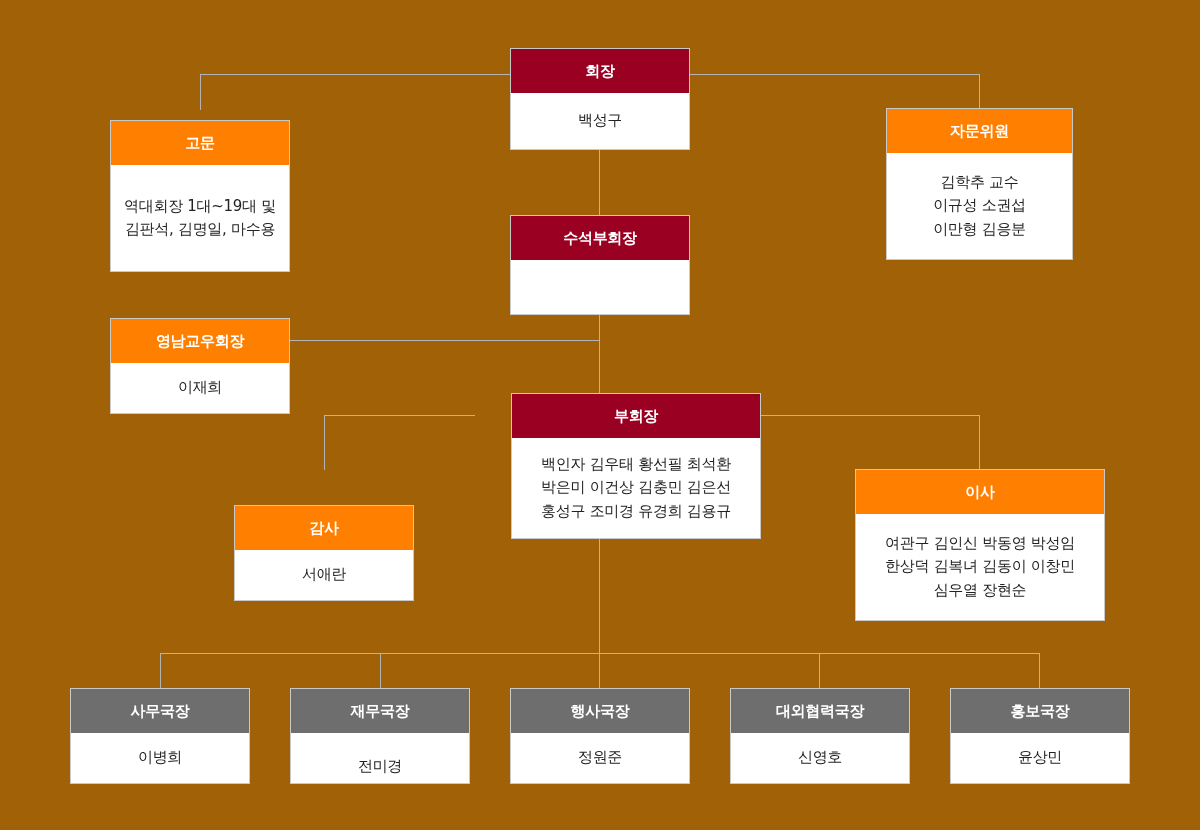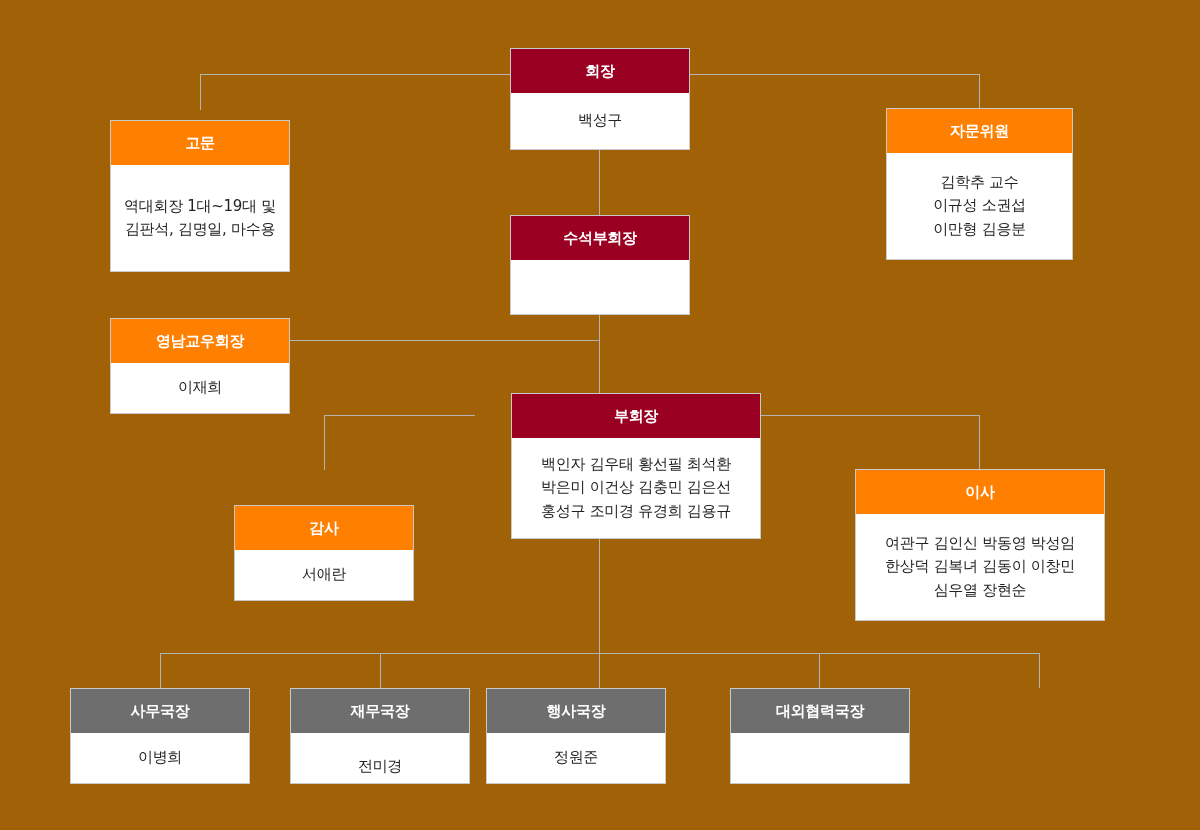--- a/index.html
+++ b/index.html
@@ -150,23 +150,28 @@
   <div class="node" style="left:70px; top:688px; width:180px; height:96px;">
     <div class="node-head head-muted">사무국장</div>
     <div class="node-body">이병희</div>
   </div>
 
   <div class="node" style="left:290px; top:688px; width:180px; height:96px;gap:16px;">
     <div class="node-head head-muted">재무국장</div>
     <div class="node-body">전미경</div>
   </div>
 
-  <div class="node" style="left:486px; top:688px; width:180px; height:96px;">
+  <div class="node" style="left:510px; top:688px; width:180px; height:96px;">
     <div class="node-head head-muted">행사국장</div>
     <div class="node-body">정원준</div>
   </div>
 
   <div class="node" style="left:730px; top:688px; width:180px; height:96px;">
     <div class="node-head head-muted">대외협력국장</div>
+    <div class="node-body">신영호</div>
   </div>
 
+  <div class="node" style="left:950px; top:688px; width:180px; height:96px;">
+    <div class="node-head head-muted">홍보국장</div>
+    <div class="node-body">윤상민</div>
+  </div>
 
 </div>
 
 </body></html>

